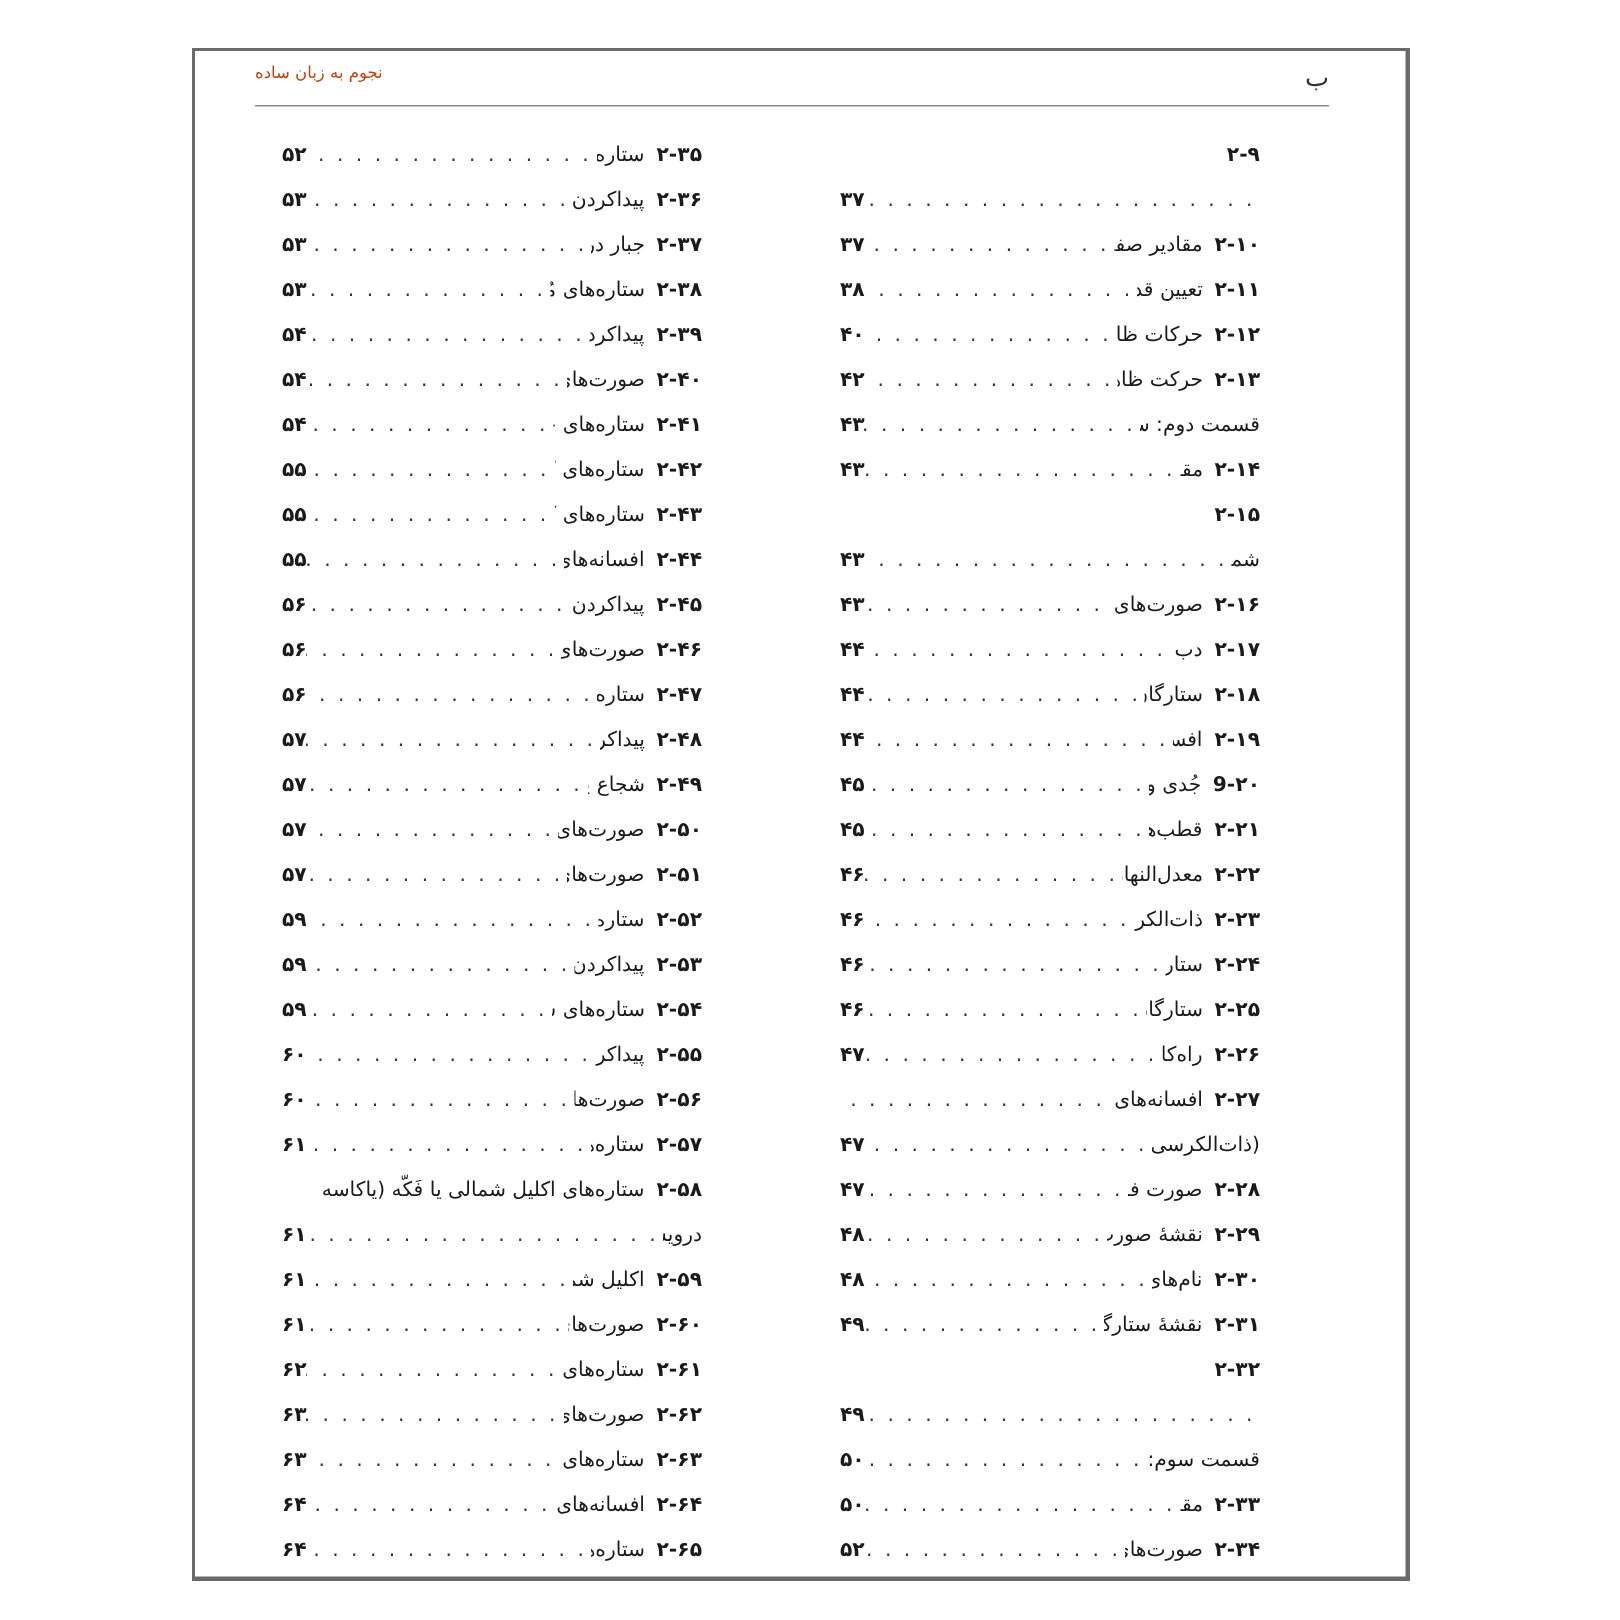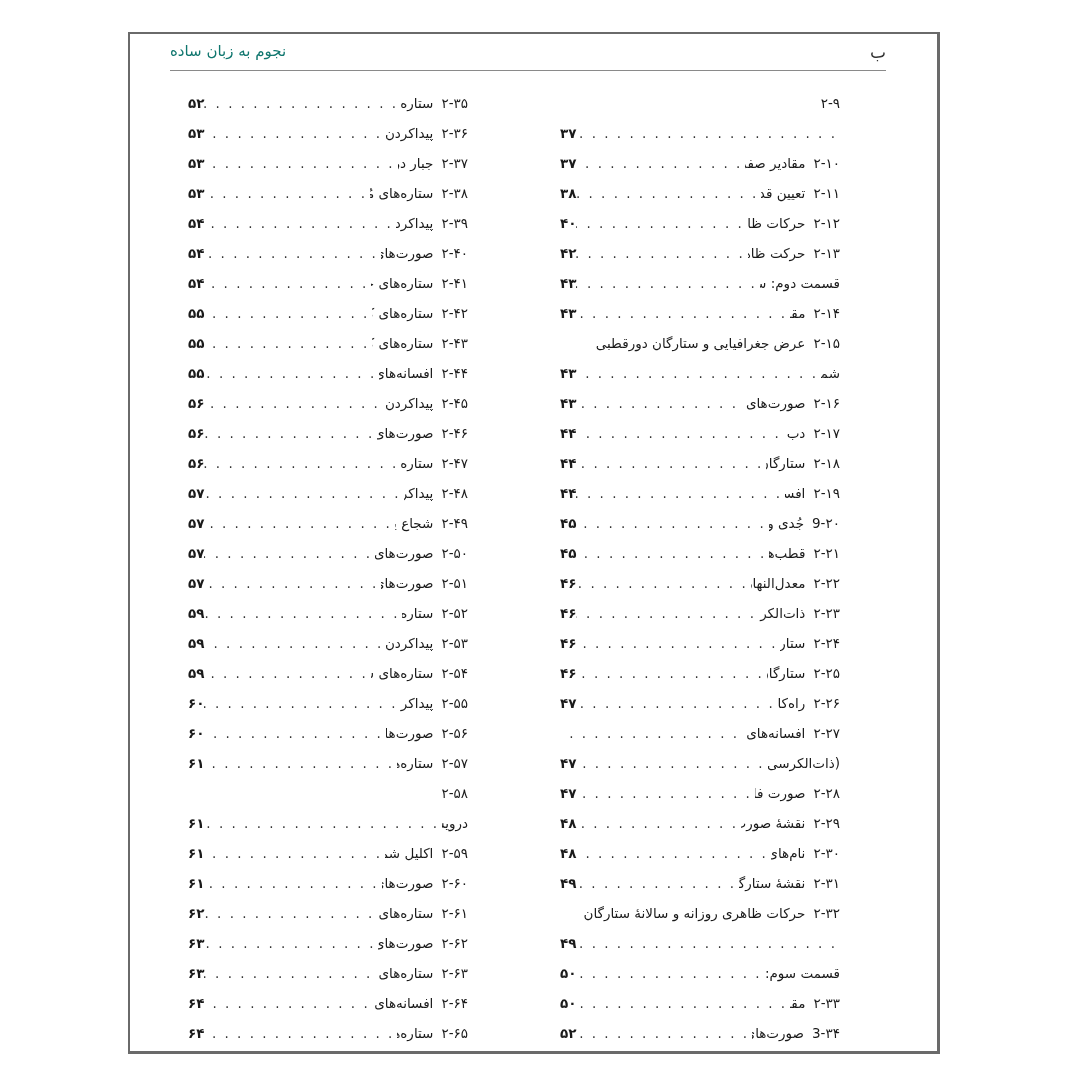--- a/index.html
+++ b/index.html
@@ -3,28 +3,28 @@
 <meta charset="utf-8">
 <style>
   html, body { margin: 0; padding: 0; background: #ffffff; }
   body { width: 1080px; height: 1080px; position: relative; overflow: hidden;
          font-family: "DejaVu Sans", sans-serif; color: #1a1a1a; }
   .frame { position: absolute; left: 128px; top: 32px; width: 812px; height: 1022px;
            border: 2px solid #6a6a6a; border-right-width: 3px; border-bottom-width: 3px;
            box-sizing: border-box; background: #fff; }
   .header { position: absolute; left: 170px; top: 40px; width: 716px; height: 30px; direction: rtl; }
   .page-letter { position: absolute; right: 0; top: 2px; font-size: 17px; color: #333; }
-  .running-title { position: absolute; left: 0; top: 2px; font-size: 15px; color: #0f766e; direction: rtl; }
+  .running-title { position: absolute; left: 0; top: 2px; font-size: 11px; color: #c2410c; direction: rtl; }
   .rule { position: absolute; left: 170px; top: 70px; width: 716px; height: 1px; background: #8a8a8a; }
   .col { position: absolute; top: 88px; direction: rtl; }
   .col.right { left: 560px; width: 280px; }
   .col.left { left: 188px; width: 280px; }
   .row { height: 30px; line-height: 30px; font-size: 13.5px; display: flex; flex-direction: row;
          white-space: nowrap; overflow: hidden; }
-  .num { font-weight: normal; margin-left: 8px; flex: 0 0 auto; }
+  .num { font-weight: bold; margin-left: 8px; flex: 0 0 auto; }
   .title { flex: 0 1 auto; overflow: hidden; }
   .dots { flex: 1 1 auto; overflow: hidden; color: #333; letter-spacing: 2px; padding: 0 3px; }
   .dots::before { content: ". . . . . . . . . . . . . . . . . . . . . . . . . . . . . . . . . . . . . . ."; }
   .page { font-weight: bold; flex: 0 0 auto; text-align: center; }
   .row.part .title { font-weight: normal; }
   .row.cont .title { padding-right: 0; }
 </style>
 </head>
 <body>
 
@@ -74,21 +74,20 @@
       <span class="page">۴۳</span>
     </div>
     <div class="row">
       <span class="num">۲-۱۴</span>
       <span class="title">مقدمه</span>
       <span class="dots"></span>
       <span class="page">۴۳</span>
     </div>
     <div class="row">
       <span class="num">۲-۱۵</span>
-      <span class="title">عرض جغرافیایی و ستارگان دورقطبی</span>
     </div>
     <div class="row cont">
       <span class="title">شمالی</span>
       <span class="dots"></span>
       <span class="page">۴۳</span>
     </div>
     <div class="row">
       <span class="num">۲-۱۶</span>
       <span class="title">صورت‌های فلکی دور قطبی شمالی</span>
       <span class="dots"></span>
@@ -183,39 +182,38 @@
       <span class="page">۴۸</span>
     </div>
     <div class="row">
       <span class="num">۲-۳۱</span>
       <span class="title">نقشهٔ ستارگان را چگونه به کار بریم؟</span>
       <span class="dots"></span>
       <span class="page">۴۹</span>
     </div>
     <div class="row">
       <span class="num">۲-۳۲</span>
-      <span class="title">حرکات ظاهری روزانه و سالانهٔ ستارگان</span>
     </div>
     <div class="row cont">
       <span class="dots"></span>
       <span class="page">۴۹</span>
     </div>
     <div class="row part">
       <span class="title">قسمت سوم: ستارگان غیردورقطبی</span>
       <span class="dots"></span>
       <span class="page">۵۰</span>
     </div>
     <div class="row">
       <span class="num">۲-۳۳</span>
       <span class="title">مقدمه</span>
       <span class="dots"></span>
       <span class="page">۵۰</span>
     </div>
     <div class="row">
-      <span class="num">3-۳۴</span>
+      <span class="num">۲-۳۴</span>
       <span class="title">صورت‌های فلکی بهمن ماه</span>
       <span class="dots"></span>
       <span class="page">۵۲</span>
     </div>
   </div>
 <div class="col left" id="col-left">
     <div class="row">
       <span class="num">۲-۳۵</span>
       <span class="title">ستاره‌های جبّار</span>
       <span class="dots"></span>
@@ -348,20 +346,21 @@
       <span class="page">۶۰</span>
     </div>
     <div class="row">
       <span class="num">۲-۵۷</span>
       <span class="title">ستاره‌های عقرب</span>
       <span class="dots"></span>
       <span class="page">۶۱</span>
     </div>
     <div class="row">
       <span class="num">۲-۵۸</span>
+      <span class="title">ستاره‌های اکلیل شمالی یا فَکّه (یاکاسه</span>
     </div>
     <div class="row cont">
       <span class="title">درویشان)</span>
       <span class="dots"></span>
       <span class="page">۶۱</span>
     </div>
     <div class="row">
       <span class="num">۲-۵۹</span>
       <span class="title">اکلیل شمالی در اساطیر</span>
       <span class="dots"></span>

